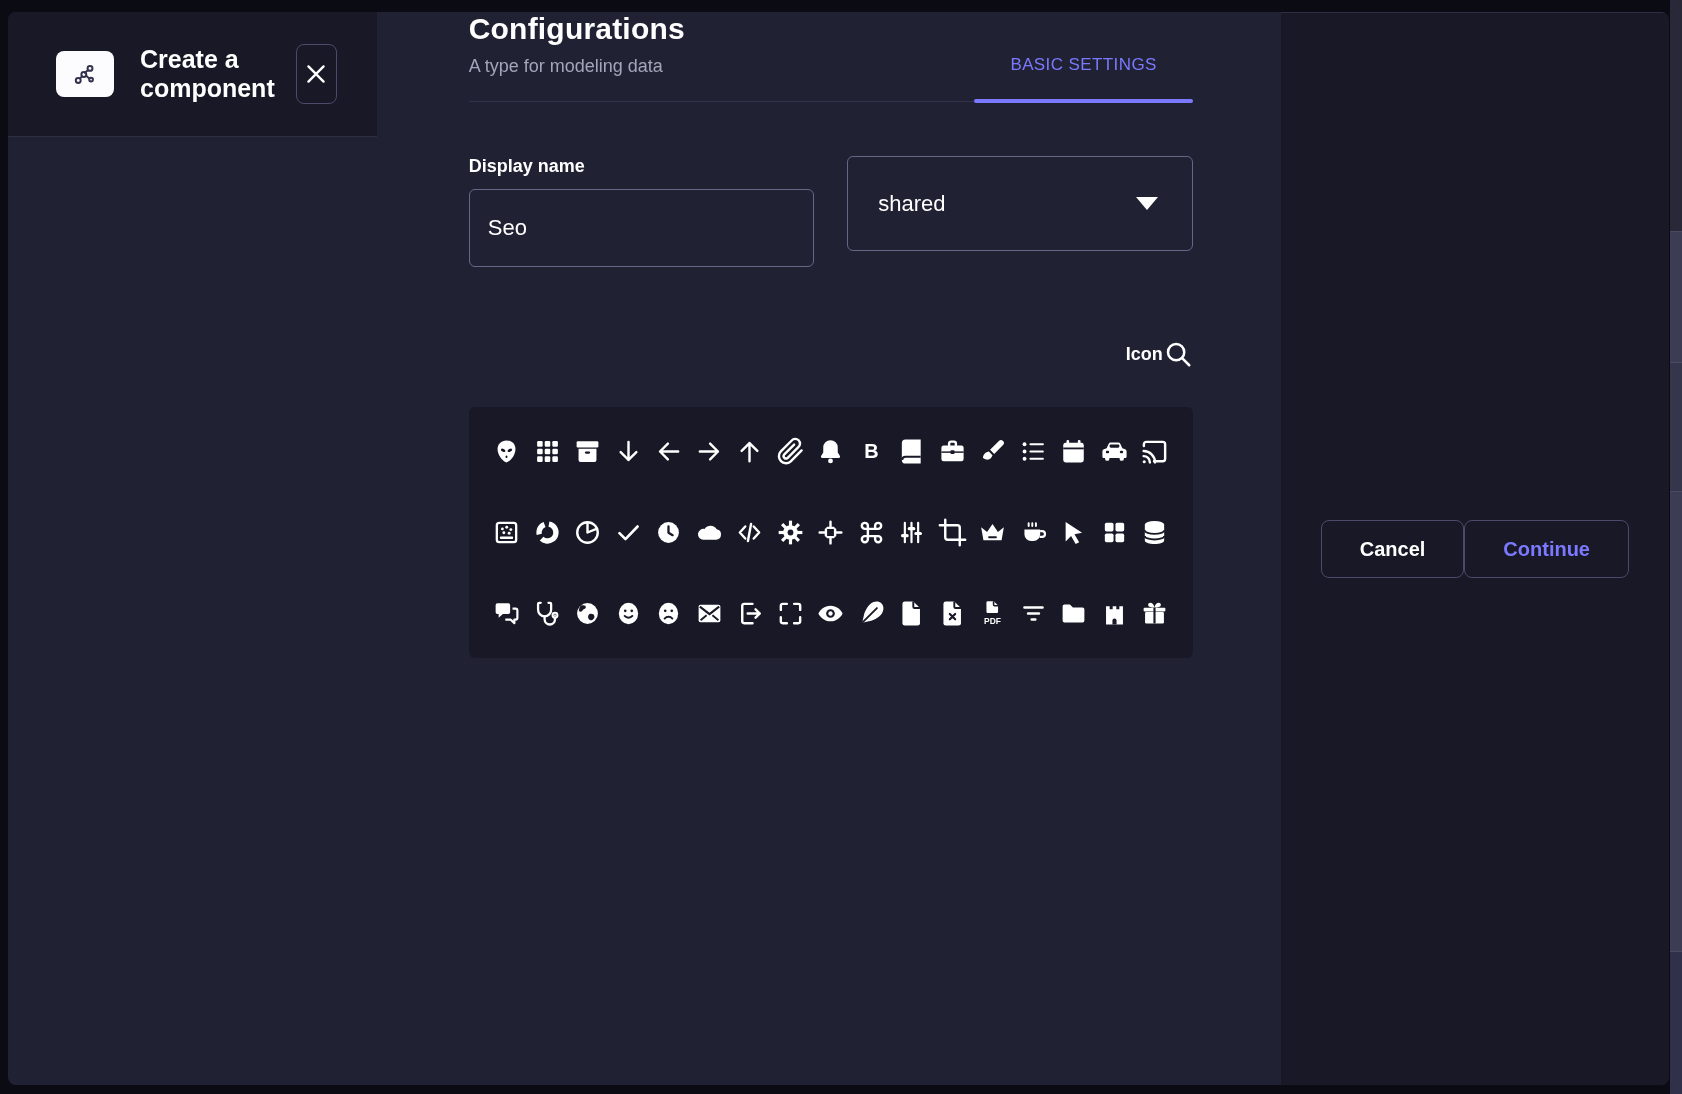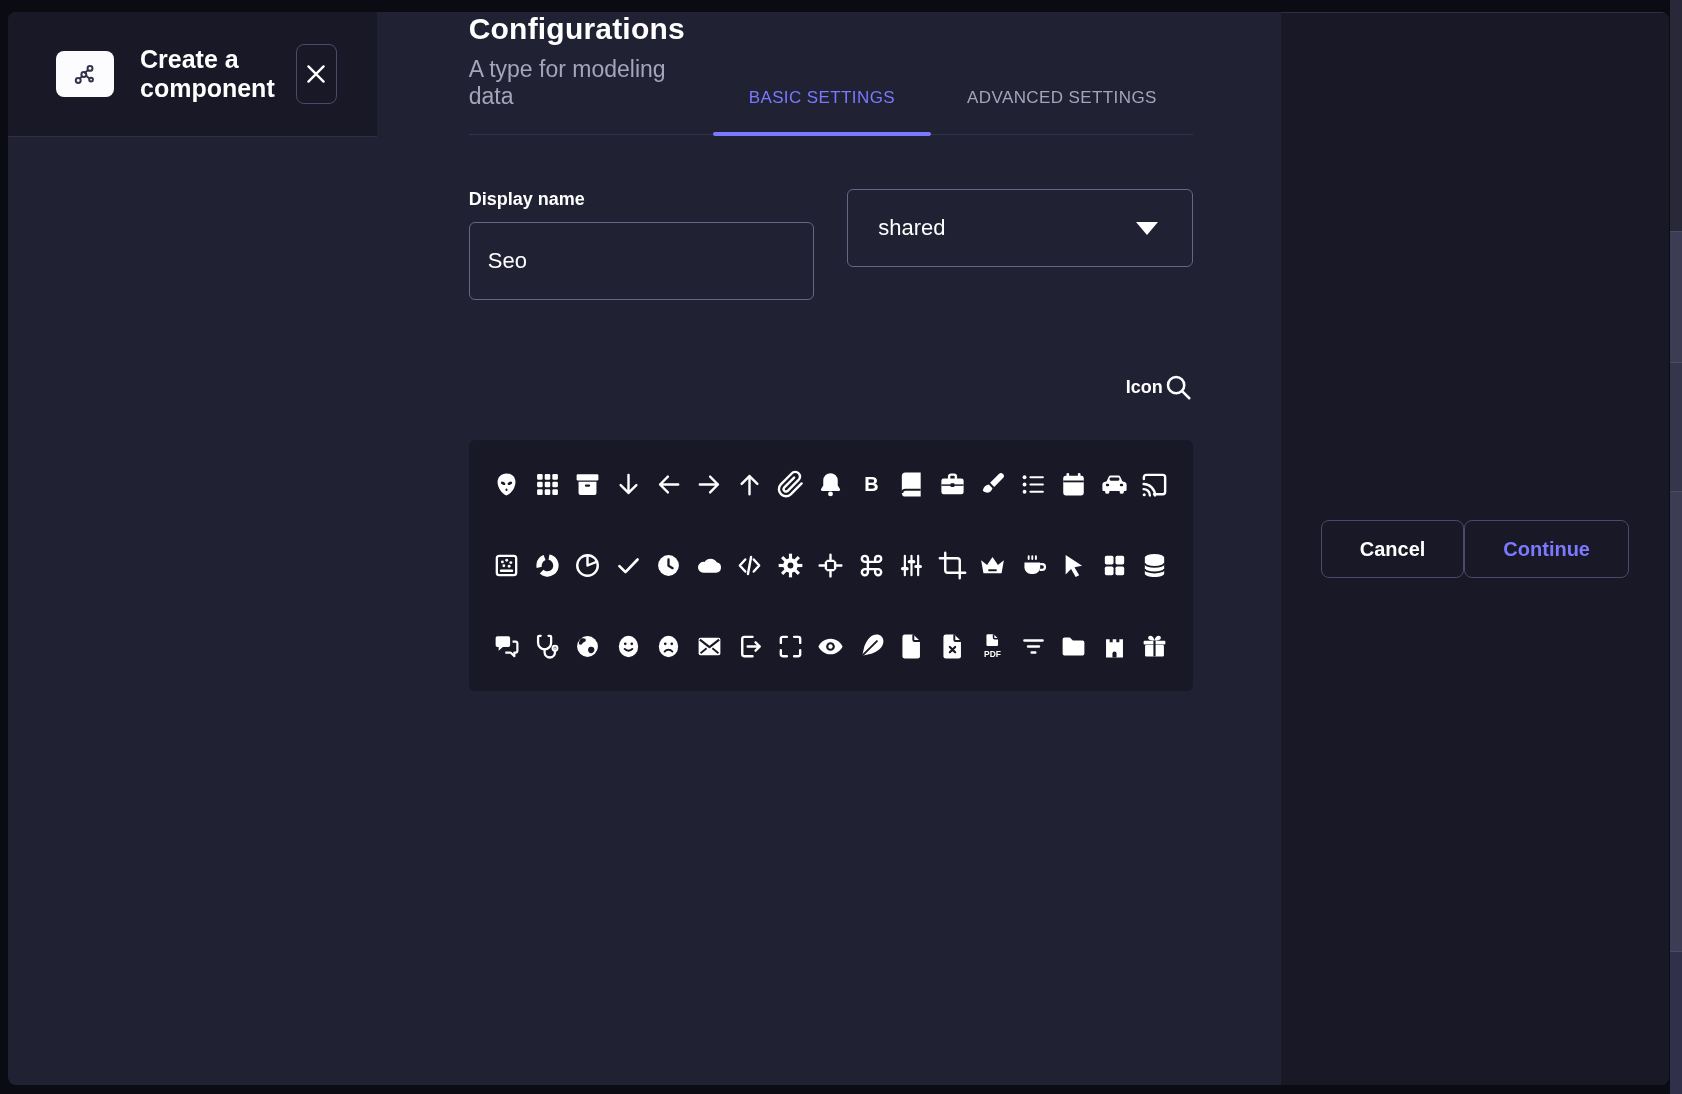--- a/index.html
+++ b/index.html
@@ -41,40 +41,40 @@
   .close-btn svg { width:26px; height:26px; }
 
   
   .mbody { flex:1 1 auto; padding:0 88px 0 92px; }
   .h-row {
     display:flex; justify-content:space-between; align-items:flex-end;
     border-bottom:1px solid #32324e;
   }
   .h-left { padding-bottom:24px; }
   .h-left h1 { font-size:30px; font-weight:700; color:#fff; letter-spacing:.2px; }
-  .h-left p { margin-top:10px; font-size:23px; color:#a5a5ba; }
+  .h-left p { margin-top:10px; font-size:18px; color:#a5a5ba; }
   .tabs { display:flex; }
   .tab {
     font-size:17px; font-weight:400; letter-spacing:.4px; padding:0 36px 26px;
     color:#a5a5ba; cursor:pointer; position:relative; white-space:nowrap;
   }
   .tab.active { color:#7b79ff; }
   .tab.active::after {
     content:""; position:absolute; left:0; right:0; bottom:-2px; height:4px;
     background:#7b79ff; border-radius:2px;
   }
 
   .form-row { margin-top:54px; display:grid; grid-template-columns:1fr 1fr; gap:33px; }
   .field label { display:block; font-size:18px; font-weight:700; color:#fff; margin-bottom:12px; }
   .text-input {
     width:100%; height:78px; background:transparent; border:1px solid #666687; border-radius:6px;
     color:#fff; font-size:22px; padding:0 18px; font-family:"Liberation Sans", sans-serif; outline:none;
   }
   .select-box {
-    width:100%; height:78px; border:1px solid #666687; border-radius:6px;
+    width:100%; height:95px; border:1px solid #666687; border-radius:6px;
     display:flex; align-items:center; justify-content:space-between; padding:0 34px 0 30px;
     font-size:22px; color:#fff; cursor:pointer;
   }
   .caret { width:0; height:0; border-left:11px solid transparent; border-right:11px solid transparent; border-top:13px solid #fff; }
 
   .icon-head { margin-top:72px; display:flex; align-items:center; justify-content:flex-end; }
   .icon-head .ilabel { font-size:18px; font-weight:700; color:#fff; }
   .search-btn { background:none; border:none; cursor:pointer; padding:0; display:flex; }
   .search-btn svg { width:30px; height:30px; }
 
@@ -393,21 +393,20 @@
 
   <div class="mbody">
 
     <div class="h-row">
       <div class="h-left">
         <h1>Configurations</h1>
         <p>A type for modeling data</p>
       </div>
       <div class="tabs">
         <div class="tab active">BASIC SETTINGS</div>
-        <div class="tab">ADVANCED SETTINGS</div>
       </div>
     </div>
 
     <div class="form-row">
       <div class="field">
         <label>Display name</label>
         <input class="text-input" type="text" value="Seo" style="">
       </div>
       <div class="field">
         <div class="select-box">

